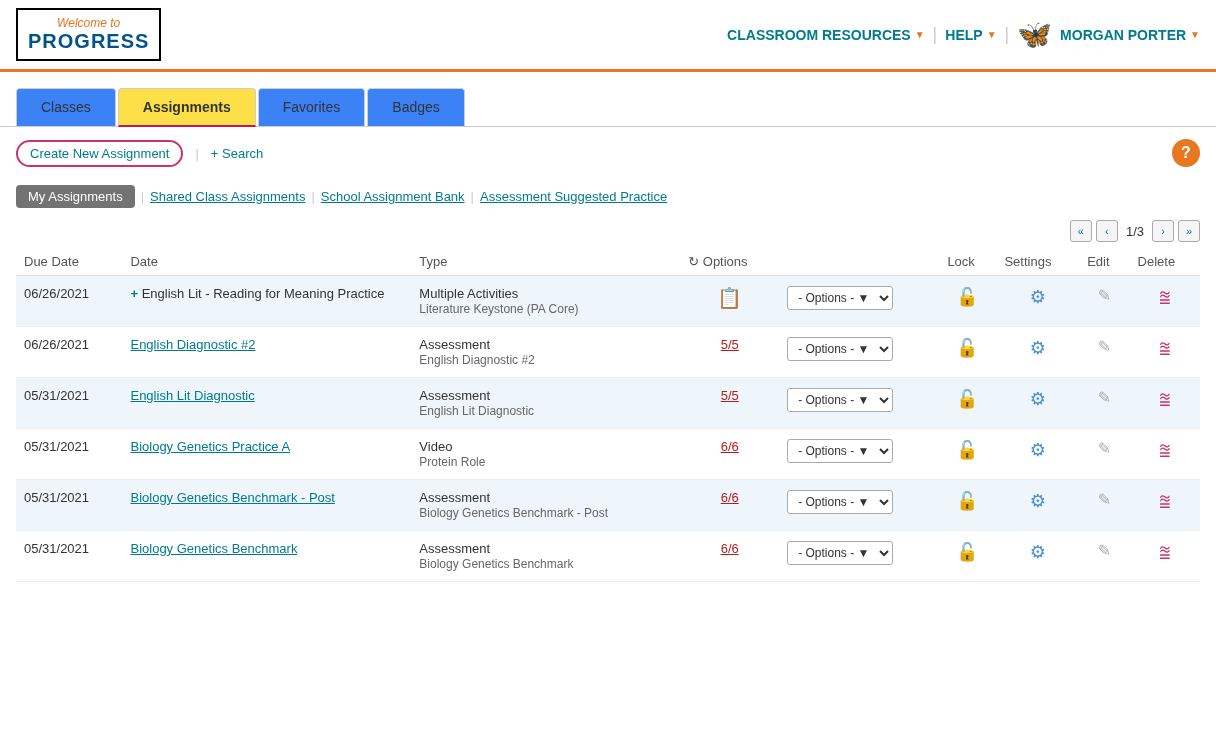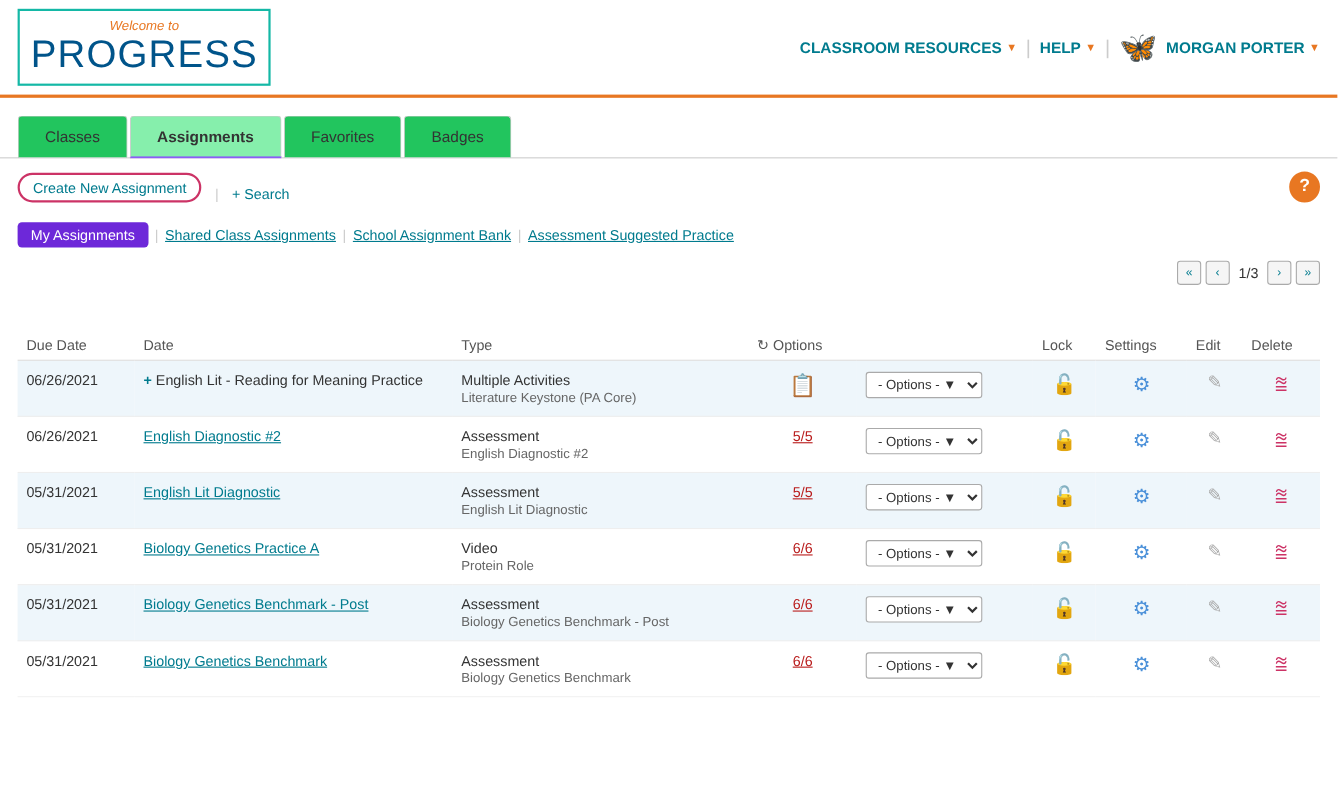--- a/index.html
+++ b/index.html
@@ -1,55 +1,55 @@
 <!DOCTYPE html>
 <html><head>
   <meta charset="utf-8">
   <style>
     * { box-sizing: border-box; margin: 0; padding: 0; }
     body { font-family: Arial, sans-serif; font-size: 13px; background: #fff; color: #333; width: 1216px; }
 
     
     .header { display: flex; align-items: center; justify-content: space-between; padding: 8px 16px; border-bottom: 3px solid #e87722; background: #fff; }
     .logo-area { width: 220px; }
-    .logo-box { border: 2px solid #14b8a6; padding: 6px 10px; display: inline-flex; flex-direction: column; align-items: center; }
+    .logo-box { border: 2px solid #000000; padding: 6px 10px; display: inline-flex; flex-direction: column; align-items: center; }
     .logo-welcome { color: #e87722; font-size: 12px; font-style: italic; }
-    .logo-progress { color: #00548a; font-size: 35px; font-weight: normal; letter-spacing: 1px; }
+    .logo-progress { color: #00548a; font-size: 20px; font-weight: bold; letter-spacing: 1px; }
     .header-nav { display: flex; align-items: center; gap: 8px; }
     .header-nav-item { display: flex; align-items: center; gap: 4px; color: #007b8e; font-weight: bold; font-size: 14px; cursor: pointer; }
     .header-nav-item .arrow { font-size: 10px; color: #e87722; }
     .header-divider { color: #ccc; font-size: 18px; }
     .butterfly { font-size: 28px; }
 
     
     .tabs-bar { display: flex; gap: 0; padding: 16px 16px 0; background: #fff; border-bottom: 1px solid #ccc; position: relative; }
-    .tab { padding: 10px 24px; border: 1px solid #ccc; border-bottom: none; background: #22c55e; cursor: pointer; font-size: 14px; color: #333; margin-right: 2px; border-radius: 4px 4px 0 0; }
-    .tab.active { background: #86efac; font-weight: bold; border-bottom: 2px solid #8b5cf6; margin-bottom: -1px; z-index: 2; }
-
-    
-    .action-bar { display: flex; align-items: flex-end; padding: 12px 16px; gap: 8px; position: relative; }
+    .tab { padding: 10px 24px; border: 1px solid #ccc; border-bottom: none; background: #3b82f6; cursor: pointer; font-size: 14px; color: #333; margin-right: 2px; border-radius: 4px 4px 0 0; }
+    .tab.active { background: #fde047; font-weight: bold; border-bottom: 2px solid #be185d; margin-bottom: -1px; z-index: 2; }
+
+    
+    .action-bar { display: flex; align-items: center; padding: 12px 16px; gap: 8px; position: relative; }
     .create-new-btn { color: #007b8e; text-decoration: none; font-size: 13px; border: 2px solid #cc3366; border-radius: 20px; padding: 4px 12px; cursor: pointer; background: none; font-weight: normal; }
     .action-divider { color: #ccc; margin: 0 4px; }
     .search-link { color: #007b8e; font-size: 13px; cursor: pointer; text-decoration: none; }
     .help-btn { margin-left: auto; background: #e87722; color: #fff; border: none; border-radius: 50%; width: 28px; height: 28px; font-weight: bold; font-size: 16px; cursor: pointer; display: flex; align-items: center; justify-content: center; }
 
     
     .sub-nav { display: flex; align-items: center; padding: 6px 16px; gap: 6px; font-size: 13px; }
-    .sub-nav-active { background: #6d28d9; color: #fff; padding: 4px 12px; border-radius: 4px; cursor: pointer; }
+    .sub-nav-active { background: #737373; color: #fff; padding: 4px 12px; border-radius: 4px; cursor: pointer; }
     .sub-nav-link { color: #007b8e; text-decoration: underline; cursor: pointer; }
     .sub-nav-sep { color: #ccc; }
 
     
     .pagination-bar { display: flex; justify-content: flex-end; align-items: center; padding: 6px 16px; gap: 4px; }
     .pag-btn { border: 1px solid #aaa; border-radius: 3px; background: #f5f5f5; cursor: pointer; width: 22px; height: 22px; display: flex; align-items: center; justify-content: center; font-size: 11px; color: #007b8e; }
     .pag-info { font-size: 13px; color: #333; margin: 0 4px; }
 
     
     .assignments-table { width: 100%; border-collapse: collapse; padding: 0 16px; }
-    .assignments-table-wrap { padding: 0 16px; margin-top: 35px; }
+    .assignments-table-wrap { padding: 0 16px; }
     .assignments-table th { text-align: left; font-size: 13px; font-weight: normal; color: #555; padding: 6px 8px; border-bottom: 1px solid #ddd; }
     .assignments-table td { padding: 10px 8px; vertical-align: top; font-size: 13px; border-bottom: 1px solid #eee; }
     .row-odd { background: #fff; }
     .row-light-blue { background: #eef6fb; }
     .name-link { color: #007b8e; text-decoration: underline; cursor: pointer; }
     .name-plain { color: #333; }
     .name-plus { color: #007b8e; font-weight: bold; }
     .type-main { color: #333; text-align: right; }
     .type-sub { color: #666; font-size: 12px; }
     .result-link { color: #b91c1c; text-decoration: underline; cursor: pointer; text-align: center; }

